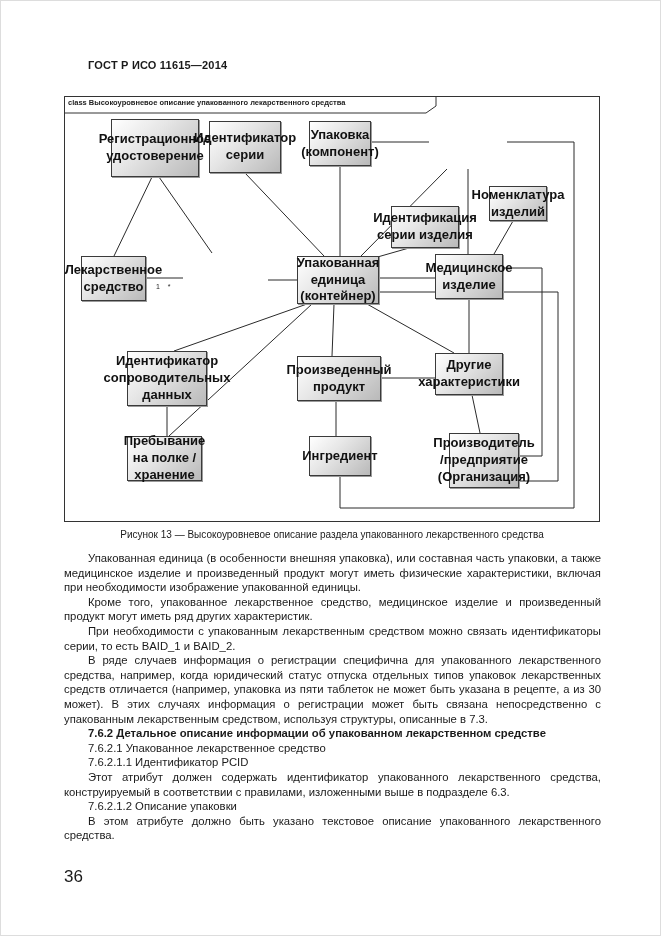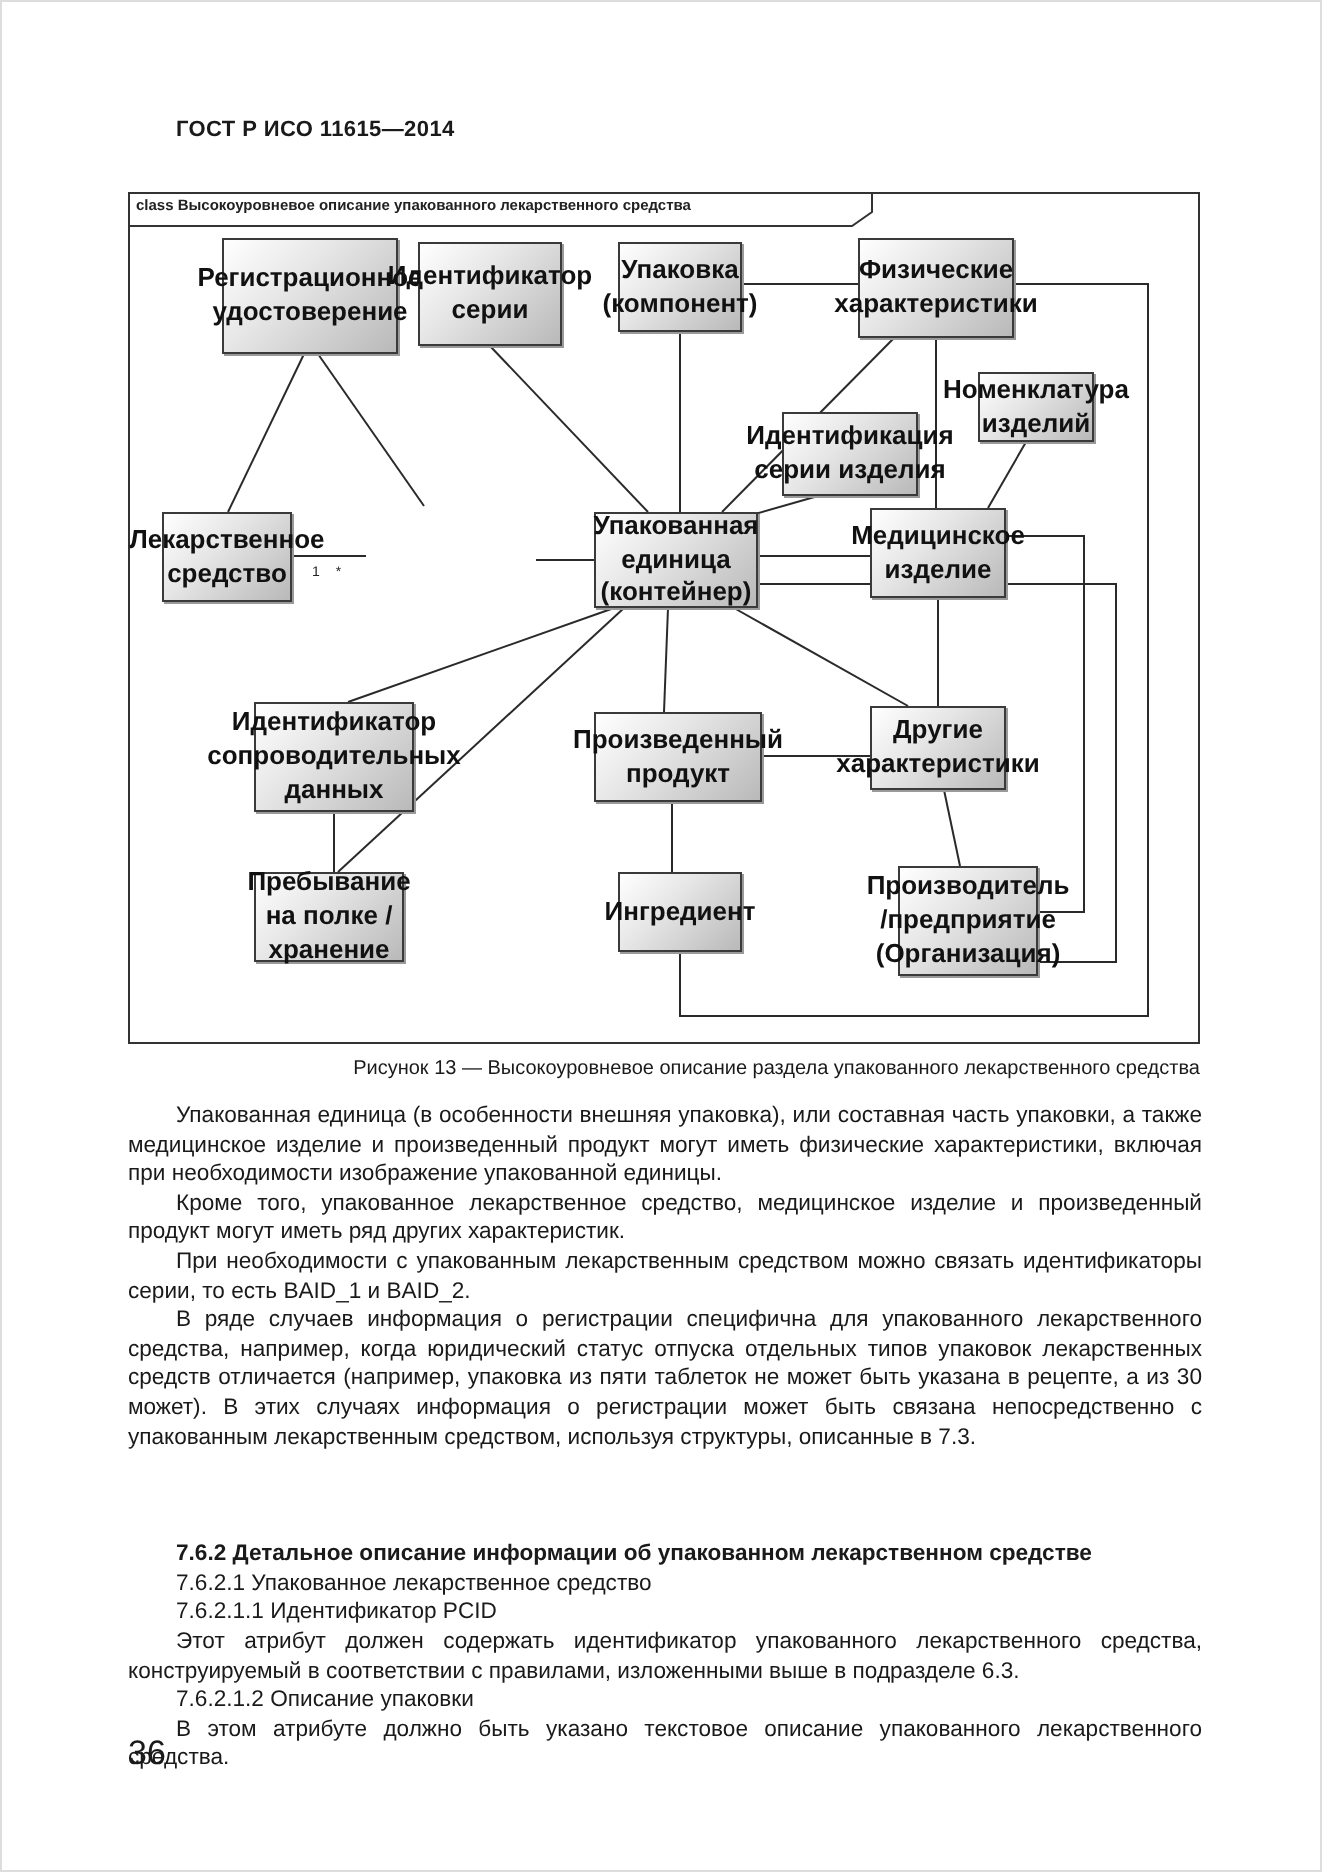--- a/index.html
+++ b/index.html
@@ -26,29 +26,29 @@
     font-size:13px; font-weight:bold; line-height:1.3; color:#111;
     border:1px solid #3a3a3a;
     background:linear-gradient(135deg,#ffffff 0%,#e6e6e6 40%,#b9b9b9 100%);
     box-shadow:1px 1px 0 #9a9a9a;
   }
   .mult {
     position:absolute; font-size:7px; color:#222; letter-spacing:3px;
   }
   .caption {
     position:absolute; left:63px; top:528px; width:536px;
-    text-align:right; font-size:10px; color:#1a1a1a;
+    text-align:center; font-size:10px; color:#1a1a1a;
   }
   
   .content {
     position:absolute; left:63px; top:550px; width:537px;
     font-size:11.3px; line-height:14.6px; text-align:justify;
   }
   .content p { margin:0; text-indent:24px; }
-  .content p.bold { font-weight:bold;margin-top:44px; }
+  .content p.bold { font-weight:bold; }
   .page-number {
     position:absolute; left:63px; top:866px; font-size:17px;
   }
 </style>
 </head>
 <body>
 
 <div class="page">
 
   <div class="doc-header">ГОСТ Р ИСО 11615—2014</div>
@@ -84,21 +84,20 @@
         <polyline points="439,172 478,172 478,360 455,360"></polyline>
         <polyline points="315,196 494,196 494,385 455,385"></polyline>
       </g>
     </svg>
 
     <div class="frame-label">class Высокоуровневое описание упакованного лекарственного средства</div>
 
     <div class="dbox" style="left:47px;top:23px;width:88px;height:58px">Регистрационное удостоверение</div>
     <div class="dbox" style="left:245px;top:25px;width:62px;height:45px">Упаковка (компонент)</div>
     <div class="dbox" style="left:145px;top:25px;width:72px;height:52px">Идентификатор серии</div>
-    <div class="dbox" style="left:365px;top:23px;width:78px;height:50px">Физические характеристики</div>
     <div class="dbox" style="left:425px;top:90px;width:58px;height:35px">Номенклатура изделий</div>
     <div class="dbox" style="left:327px;top:110px;width:68px;height:42px">Идентификация серии изделия</div>
     <div class="dbox" style="left:17px;top:160px;width:65px;height:45px">Лекарственное средство</div>
     <div class="dbox" style="left:233px;top:160px;width:82px;height:48px">Упакованная единица (контейнер)</div>
     <div class="dbox" style="left:371px;top:158px;width:68px;height:45px">Медицинское изделие</div>
     <div class="dbox" style="left:63px;top:255px;width:80px;height:55px">Идентификатор сопроводительных данных</div>
     <div class="dbox" style="left:233px;top:260px;width:84px;height:45px">Произведенный продукт</div>
     <div class="dbox" style="left:371px;top:257px;width:68px;height:42px">Другие характеристики</div>
     <div class="dbox" style="left:63px;top:340px;width:75px;height:45px">Пребывание на полке / хранение</div>
     <div class="dbox" style="left:245px;top:340px;width:62px;height:40px">Ингредиент</div>

